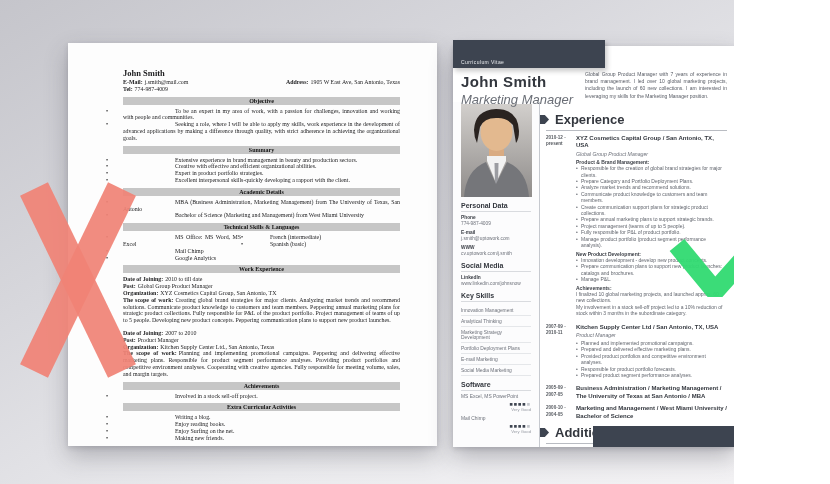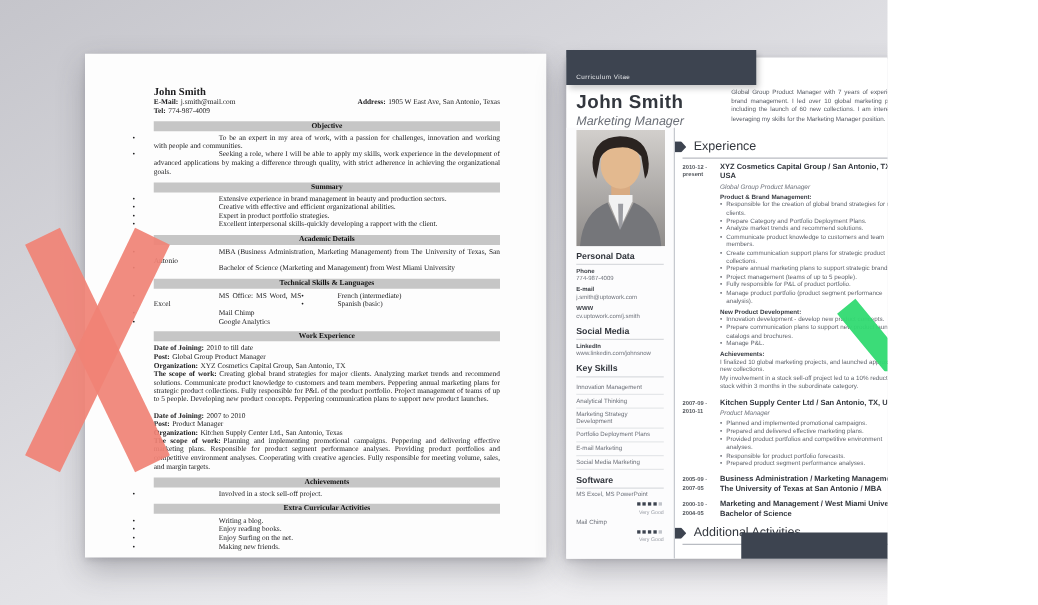--- a/index.html
+++ b/index.html
@@ -1,18 +1,18 @@
 <!DOCTYPE html>
 <html style="--accent-dark: #3d4450; --reject-red: #f18376; --approve-green: #30da71;"><head>
 <meta charset="utf-8">
 <style>
   html,body{margin:0;padding:0;}
   body{width:830px;height:484px;overflow:hidden;font-family:"Liberation Sans",sans-serif;}
   .stage{position:relative;width:710px;height:484px;overflow:hidden;
-         background:linear-gradient(150deg,#c5c5cb 0%,#d7d7dc 35%,#ebebee 70%,#f3f2f4 100%);}
+         background:linear-gradient(150deg,#c5c5cb 0%,#d7d7dc 35%,#ebebee 70%,#f3f2f4 100%);padding-left:24px;}
   .paper{position:absolute;background:#fdfdfd;}
 
   
   .lp{left:68px;top:43px;width:369px;height:403px;box-sizing:border-box;
       padding:25px 37px 0 55px;overflow:hidden;
       font-family:"Liberation Serif",serif;font-size:5.9px;line-height:6.8px;color:#1c1c1e;
       box-shadow:0 10px 22px rgba(60,60,70,.30),0 2px 5px rgba(60,60,70,.18);}
   .lp b{margin-right:2px;}
   .lp-name{font-size:8.5px;font-weight:bold;line-height:10px;margin-bottom:1px;}
   .lp-row{display:flex;justify-content:space-between;}
@@ -29,21 +29,21 @@
   .mt{margin-top:6px;}
 
   
   .rp{left:453px;top:46px;width:282px;height:401px;background:#ffffff;color:#4a4e55;
       box-shadow:0 10px 22px rgba(60,60,70,.32),0 2px 5px rgba(60,60,70,.2);}
   .banner{position:absolute;left:0;top:-6px;width:152px;height:28px;background:var(--accent-dark,#3d4450);
           color:#e9ebee;font-size:5px;letter-spacing:.4px;display:flex;align-items:flex-end;
           padding:0 0 3px 8px;box-sizing:border-box;box-shadow:2px 3px 5px rgba(0,0,0,.22);}
   .rp-head{position:relative;height:56px;box-sizing:border-box;padding:27px 8px 0 8px;}
   .rp-name{font-size:15px;font-weight:bold;color:#33373e;letter-spacing:.4px;}
-  .rp-role{font-size:10px;font-style:italic;color:#6a6e76;margin-top:2px;}
+  .rp-role{font-size:13px;font-style:italic;color:#6a6e76;margin-top:2px;}
   .rp-intro{position:absolute;left:132px;top:25px;width:142px;font-size:5px;line-height:7.2px;
             text-align:justify;color:#565a63;}
   .rp-body{display:flex;height:345px;overflow:hidden;}
   .sb{width:87px;box-sizing:border-box;border-right:1px solid #c6c9cf;padding:2px 8px 0 8px;
       background:#fcfcfd;}
   .photo{display:block;margin-bottom:4px;}
   .sb h3{font-size:7px;color:#33373e;margin:5px 0 3px;padding-bottom:2px;
          border-bottom:1px solid #d9dbdf;font-weight:bold;}
   .pd{margin-bottom:3px;}
   .pd-l{font-size:4.8px;font-weight:bold;color:#3a3e45;line-height:6px;}
@@ -53,21 +53,21 @@
   .sw-n{font-size:4.9px;color:#6d717a;line-height:6.2px;}
   .sw-r{text-align:right;font-size:5.5px;line-height:6px;letter-spacing:1px;margin-top:1px;}
   .sqf{color:var(--accent-dark,#3d4450);}
   .sqe{color:#c2c5cb;}
   .sw-l{text-align:right;font-size:4.2px;color:#9a9ea6;}
   .mc{flex:1;box-sizing:border-box;padding:6px 8px 0 0;overflow:hidden;}
   .sec-h{position:relative;display:flex;align-items:center;margin:4px 0 4px 6px;
          padding-bottom:3px;border-bottom:1px solid #b9bcc2;}
   .marker{position:absolute;left:-11px;width:14px;height:9px;background:var(--accent-dark,#3d4450);
           clip-path:polygon(0 0,70% 0,100% 50%,70% 100%,0 100%);}
-  .sec-t{font-size:10px;font-weight:normal;color:#33373e;margin-left:9px;}
+  .sec-t{font-size:13px;font-weight:bold;color:#33373e;margin-left:9px;}
   .job{display:flex;margin:3px 0 7px 6px;}
   .dates{width:27px;flex-shrink:0;font-size:4.6px;font-weight:bold;color:#55595f;line-height:6.4px;}
   .jbody{flex:1;padding-left:3px;}
   .jcompany{font-size:6px;font-weight:bold;color:#33373e;line-height:7.4px;}
   .jrole{font-size:5.2px;font-style:italic;color:#6d717a;margin:1px 0 2px;}
   .jlabel{font-size:5px;font-weight:bold;color:#3a3e45;margin-top:2px;line-height:6.4px;}
   .rb{font-size:5px;color:#60646c;line-height:6.4px;padding-left:5px;position:relative;}
   .rb::before{content:"\2022";position:absolute;left:0;}
   .jp{font-size:5px;color:#60646c;line-height:6.4px;}
   .edu{margin-bottom:5px;}

